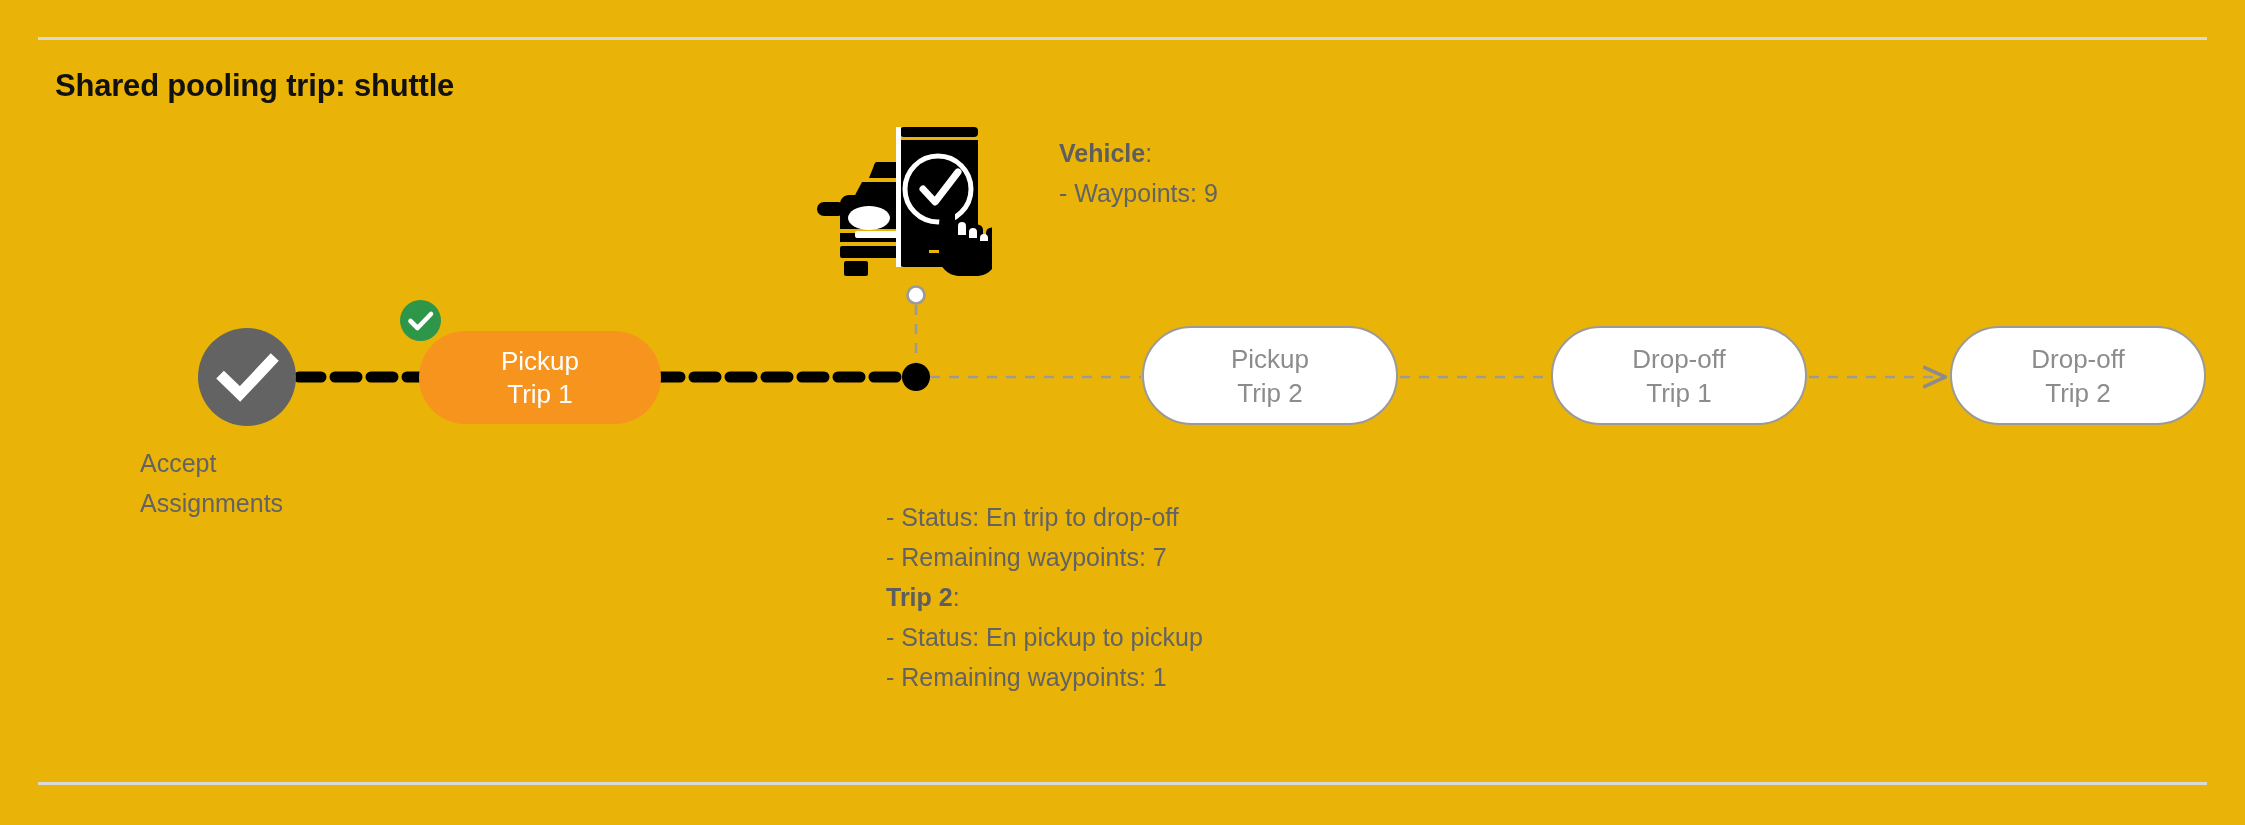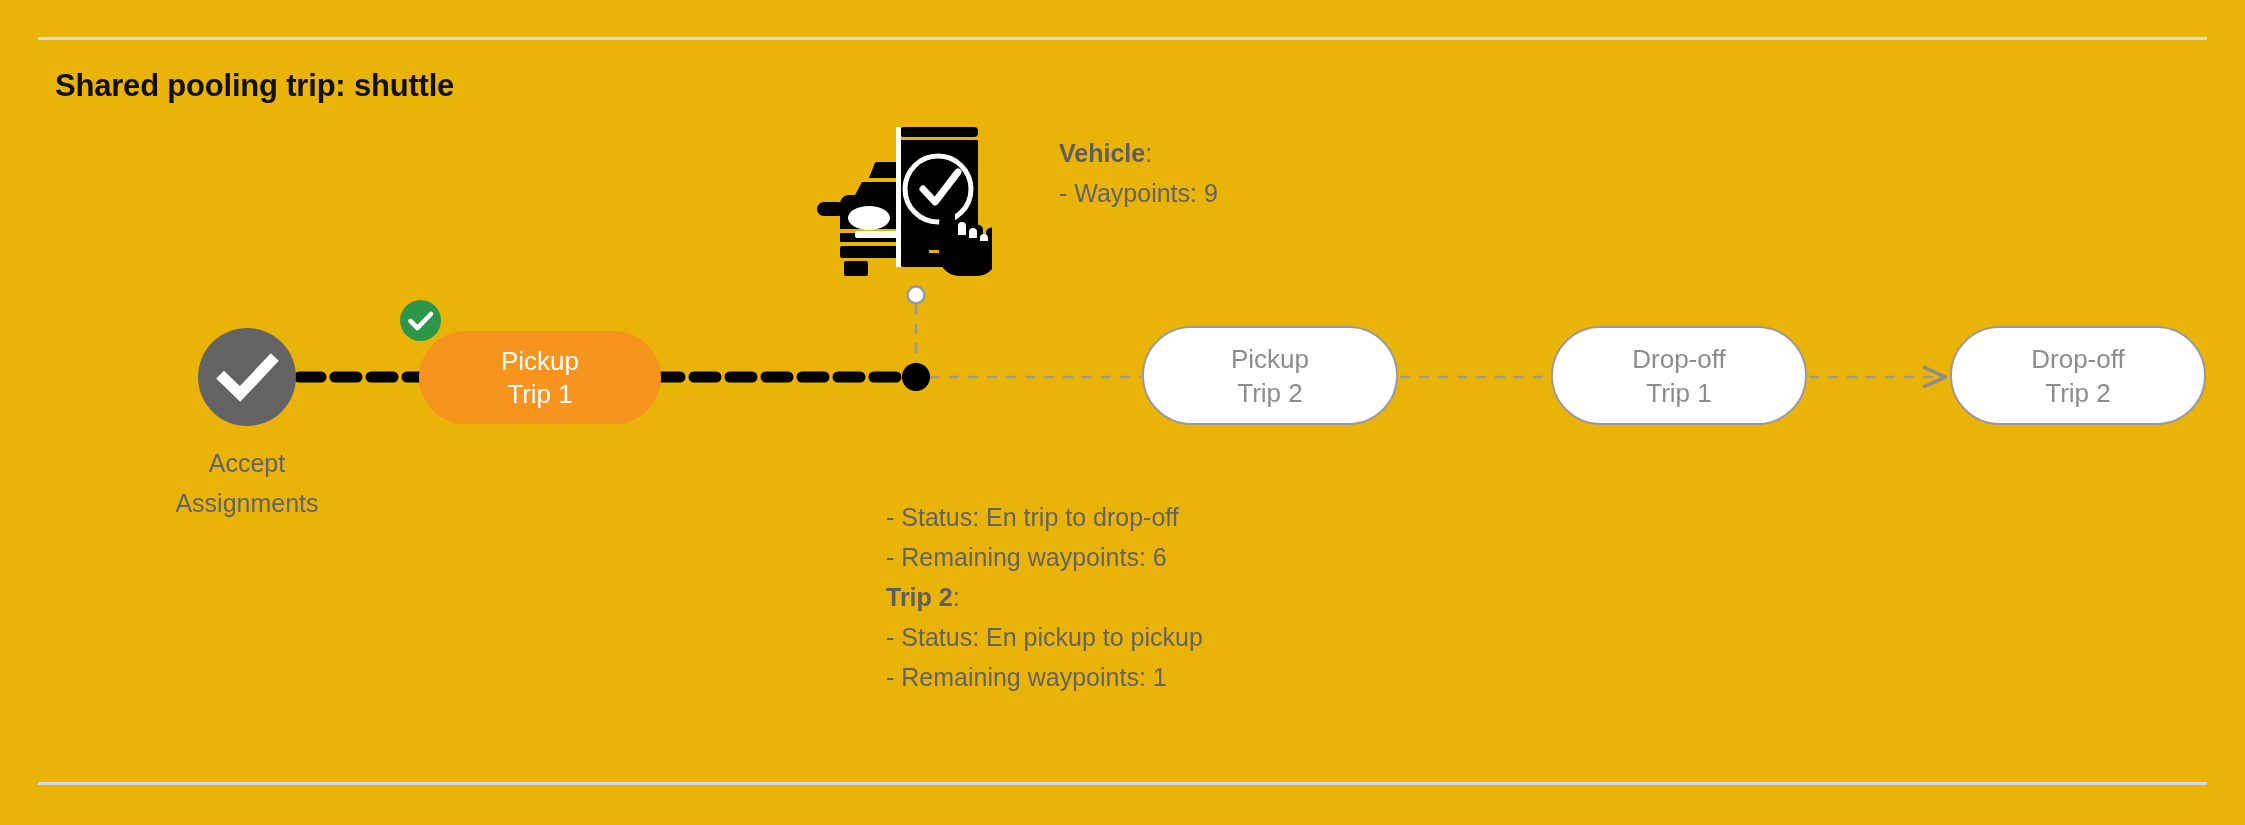--- a/index.html
+++ b/index.html
@@ -61,21 +61,20 @@
     border-radius: 50%;
     background: #636363;
   }
   #accept-assignments-node svg { display: block; }
 
   #accept-assignments-label {
     position: absolute;
     left: 140px;
     top: 443px;
     width: 214px;
-    text-align: center;
     font-size: 25px;
     line-height: 40px;
     color: #636363;
   }
   #accept-assignments-label span { display: block; }
 
   
   #pickup-trip1-done-badge {
     position: absolute;
     left: 400px;
@@ -259,19 +258,19 @@
     </svg>
   </div>
 
   <div class="annotation" id="vehicle-annotation">
     <span class="ann-line"><span class="ann-strong">Vehicle</span><span>:</span></span>
     <span class="ann-line">- Waypoints: 9</span>
   </div>
 
   <div class="annotation" id="trips-annotation">
     <span class="ann-line">- Status:  En trip to drop-off</span>
-    <span class="ann-line">- Remaining waypoints: 6</span>
+    <span class="ann-line">- Remaining waypoints: 7</span>
     <span class="ann-line"><span class="ann-strong">Trip 2</span><span>:</span></span>
     <span class="ann-line">- Status:  En pickup to pickup</span>
     <span class="ann-line">- Remaining waypoints: 1</span>
   </div>
 
 </div>
 
 </body></html>

